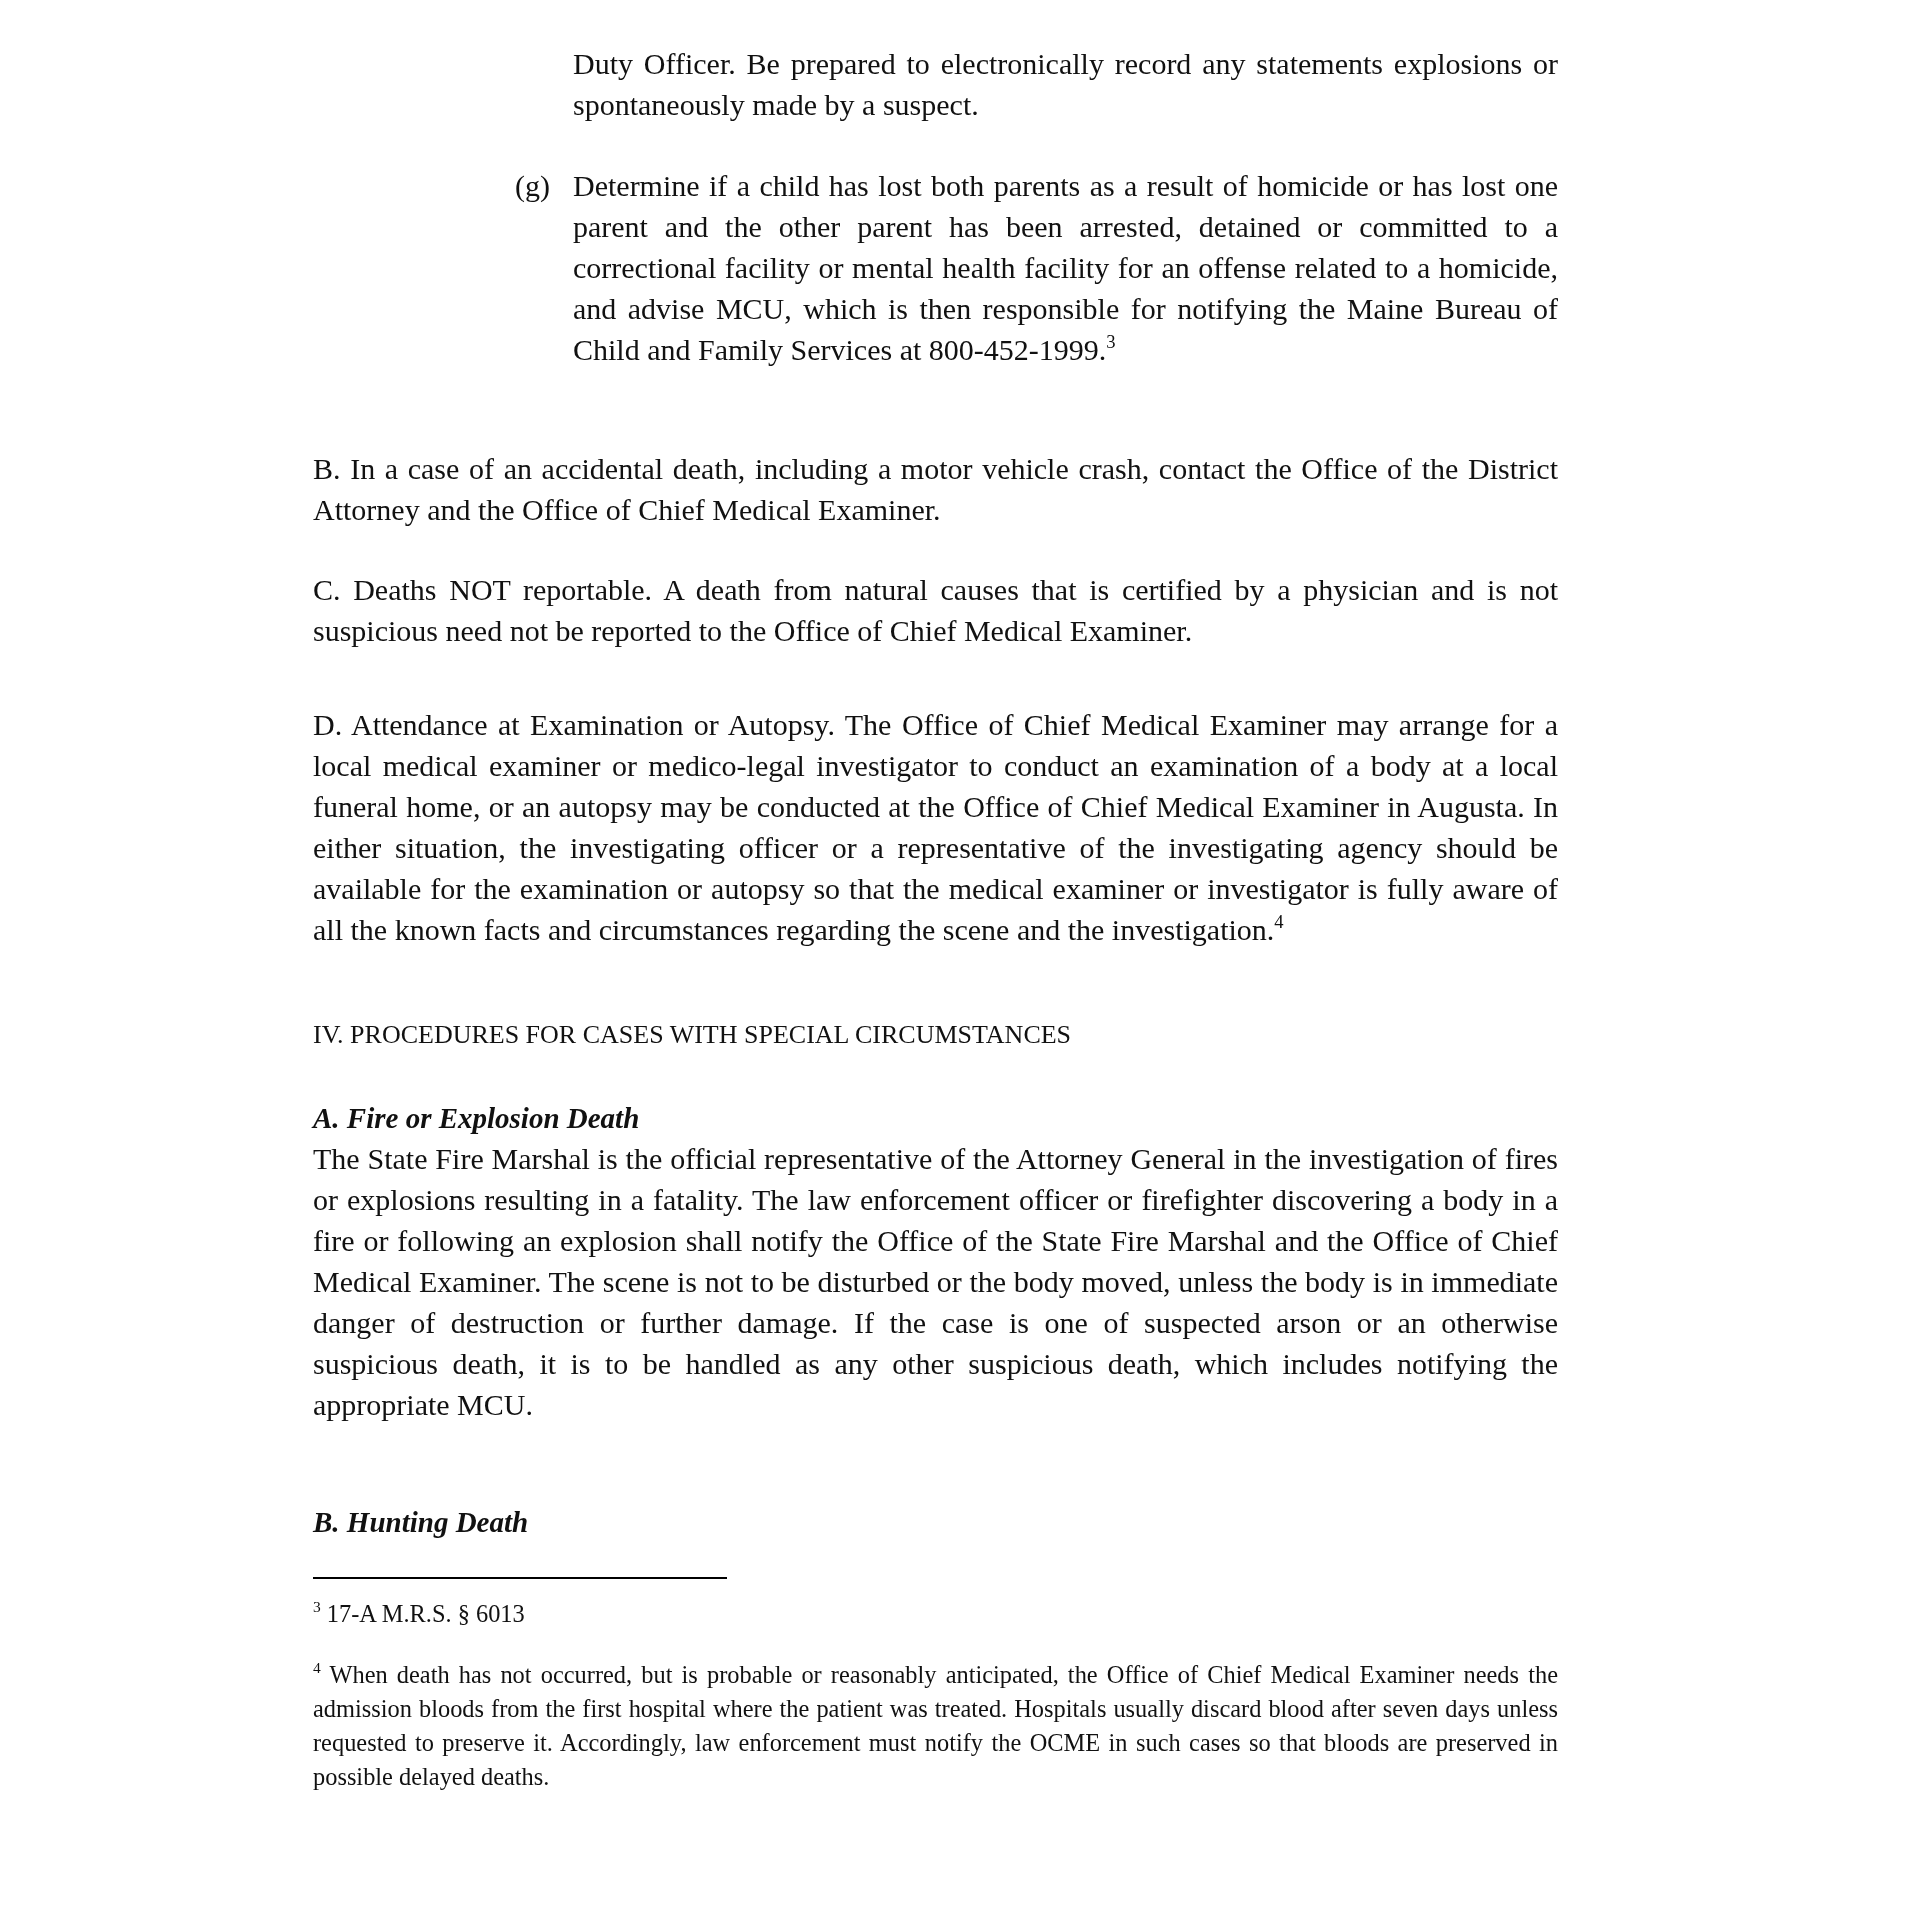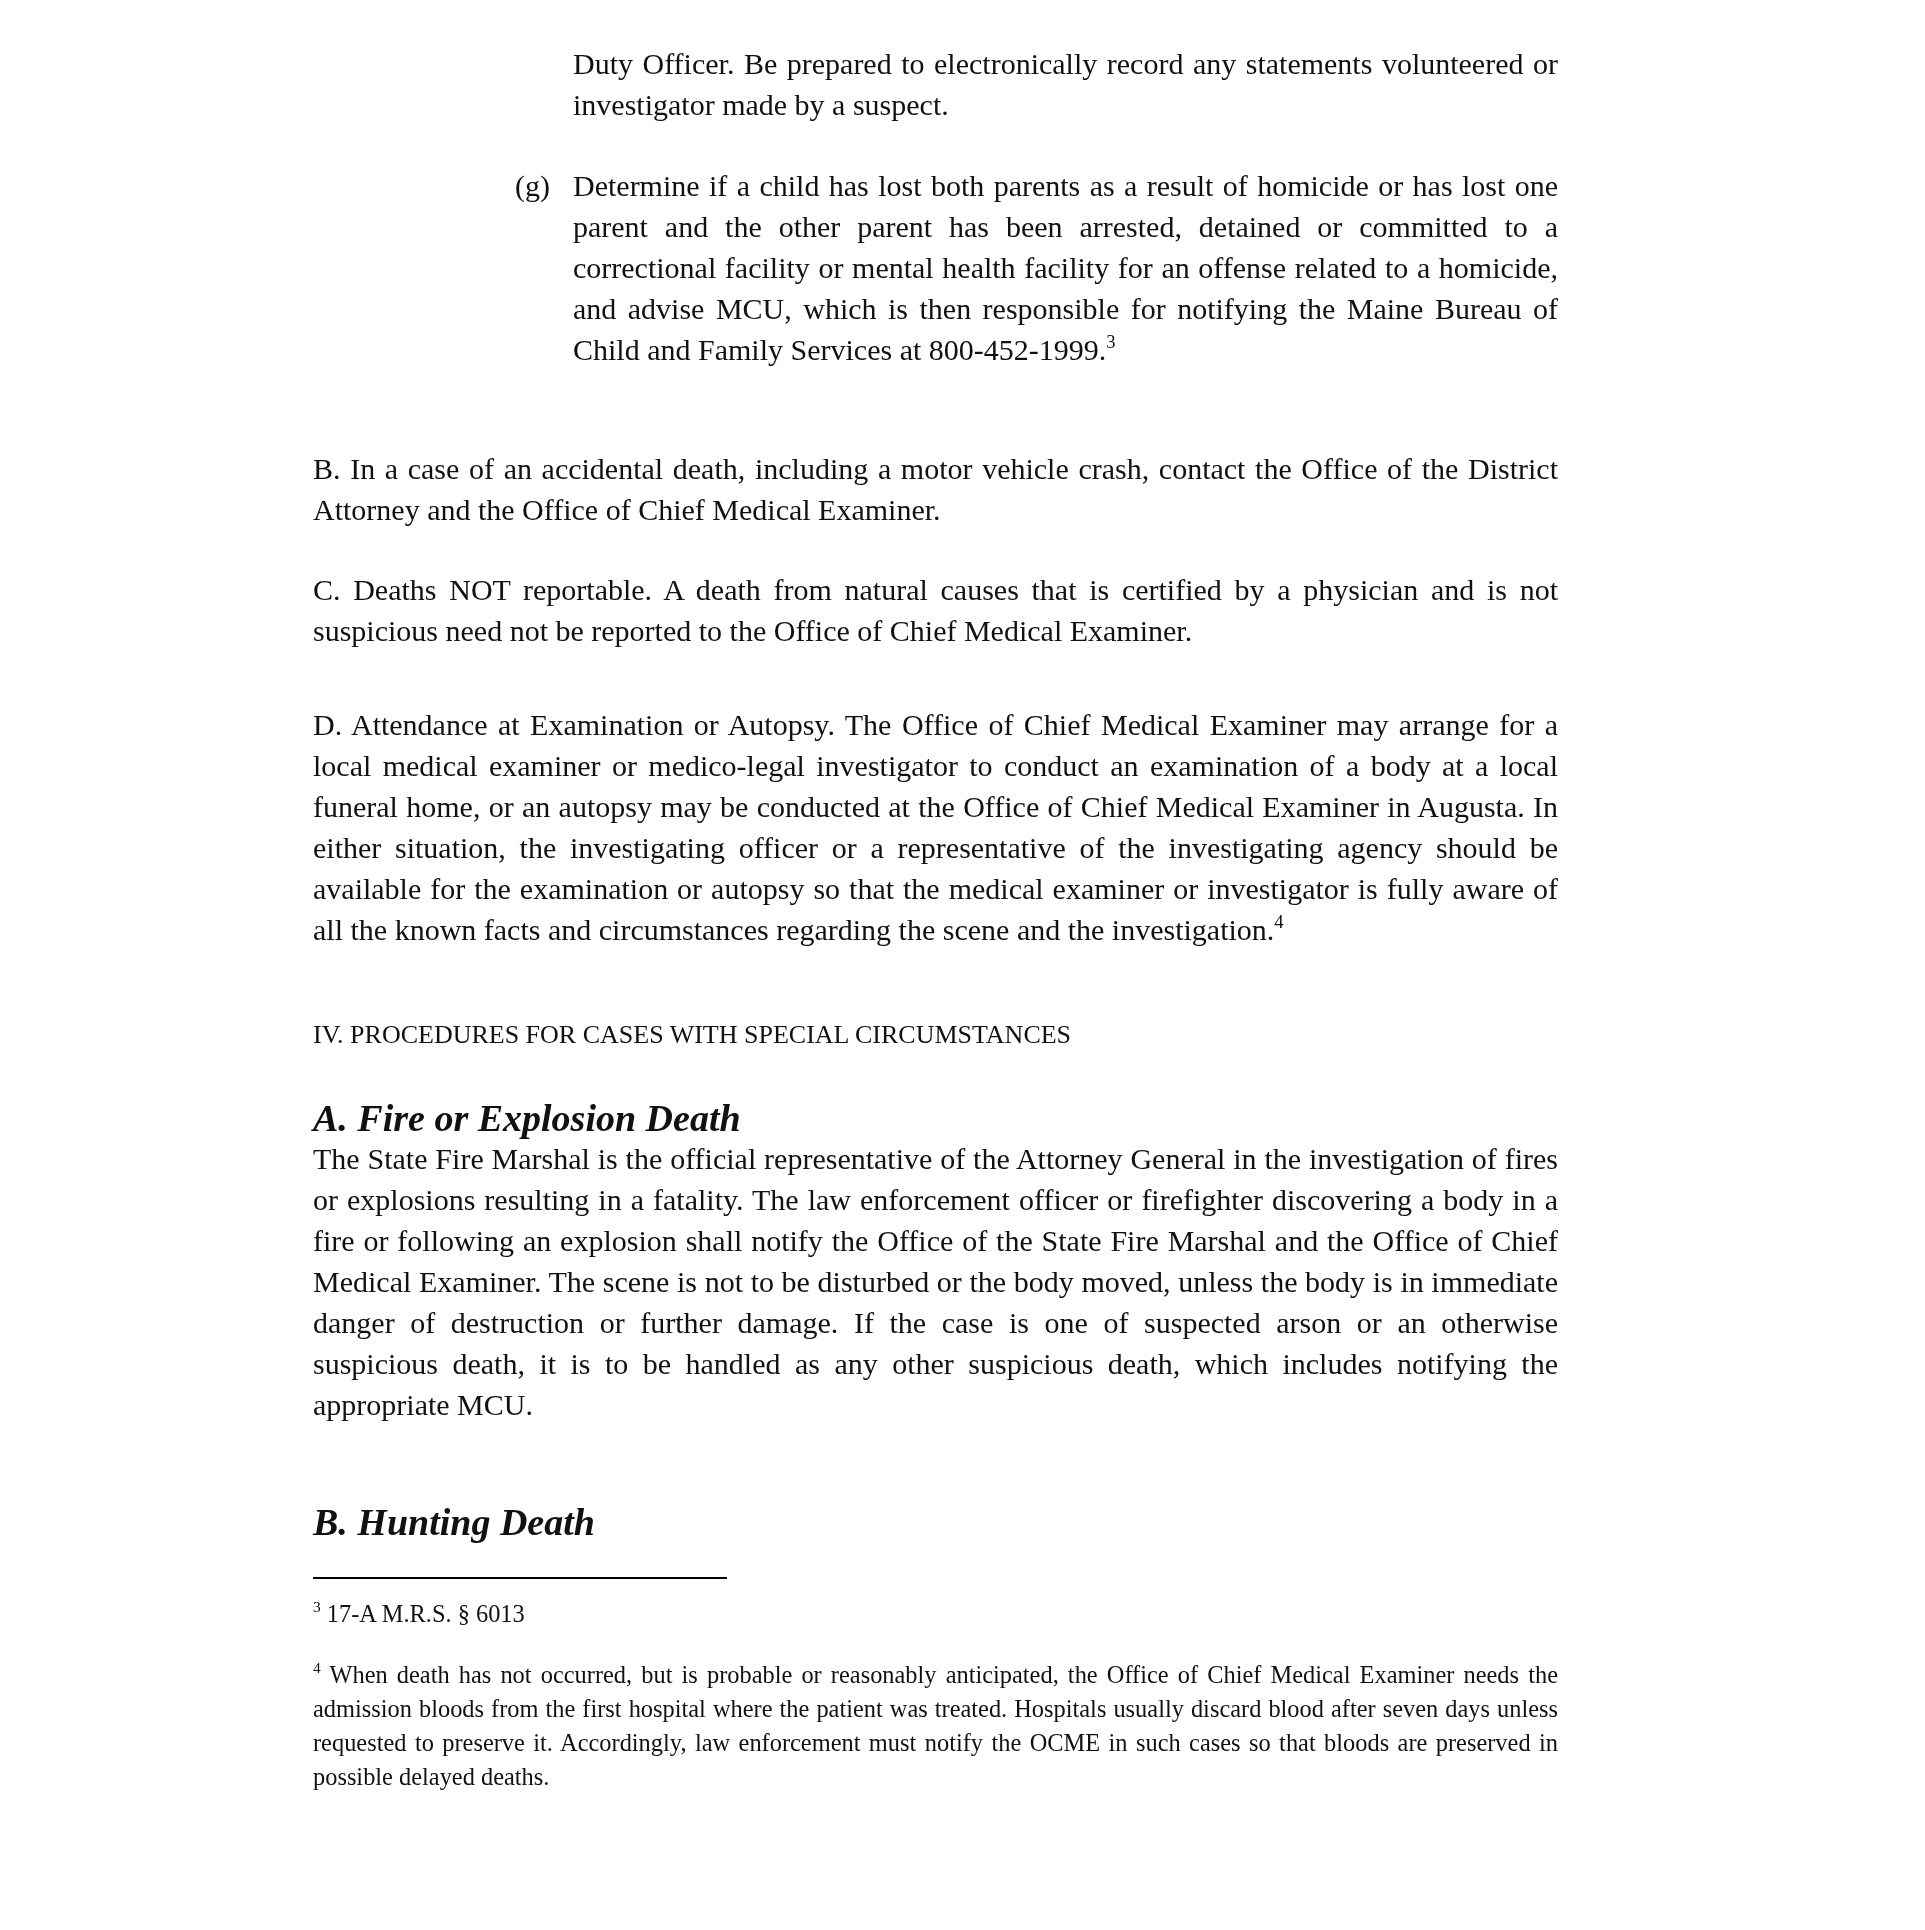--- a/index.html
+++ b/index.html
@@ -53,21 +53,21 @@
       position: absolute;
       left: 313px;
       font-size: 26px;
       line-height: 41px;
       margin: 0;
       font-weight: normal;
     }
     .subheading {
       position: absolute;
       left: 313px;
-      font-size: 38px;
+      font-size: 29px;
       line-height: 41px;
       font-weight: bold;
       font-style: italic;
       margin: 0;
     }
     .footnote-rule {
       position: absolute;
       left: 313px;
       top: 1577px;
       width: 414px;
@@ -87,21 +87,21 @@
     .footnote sup {
       font-size: 15.5px;
       vertical-align: 10px;
     }
   </style>
 </head>
 <body>
 
 <div class="page">
 
-  <p class="block indent-block" style="top:43px;">Duty Officer.  Be prepared to electronically record any statements volunteered or investigator made by a suspect.</p>
+  <p class="block indent-block" style="top:43px;">Duty Officer.  Be prepared to electronically record any statements explosions or spontaneously made by a suspect.</p>
 
   <div class="block indent-block" style="top:165px;">
     <span class="item-marker">(g)</span>
     <span>Determine if a child has lost both parents as a result of homicide or has lost one parent and the other parent has been arrested, detained or committed to a correctional facility or mental health facility for an offense related to a homicide, and advise MCU, which is then responsible for notifying the Maine Bureau of Child and Family Services at 800-452-1999.</span><sup>3</sup>
   </div>
 
   <p class="block full-block" style="top:569px;">C.  Deaths NOT reportable.  A death from natural causes that is certified by a physician and is not suspicious need not be reported to the Office of Chief Medical Examiner.</p>
 
   <p class="block full-block" style="top:448px;">B.  In a case of an accidental death, including a motor vehicle crash, contact the Office of the District Attorney and the Office of Chief Medical Examiner.</p>
 

